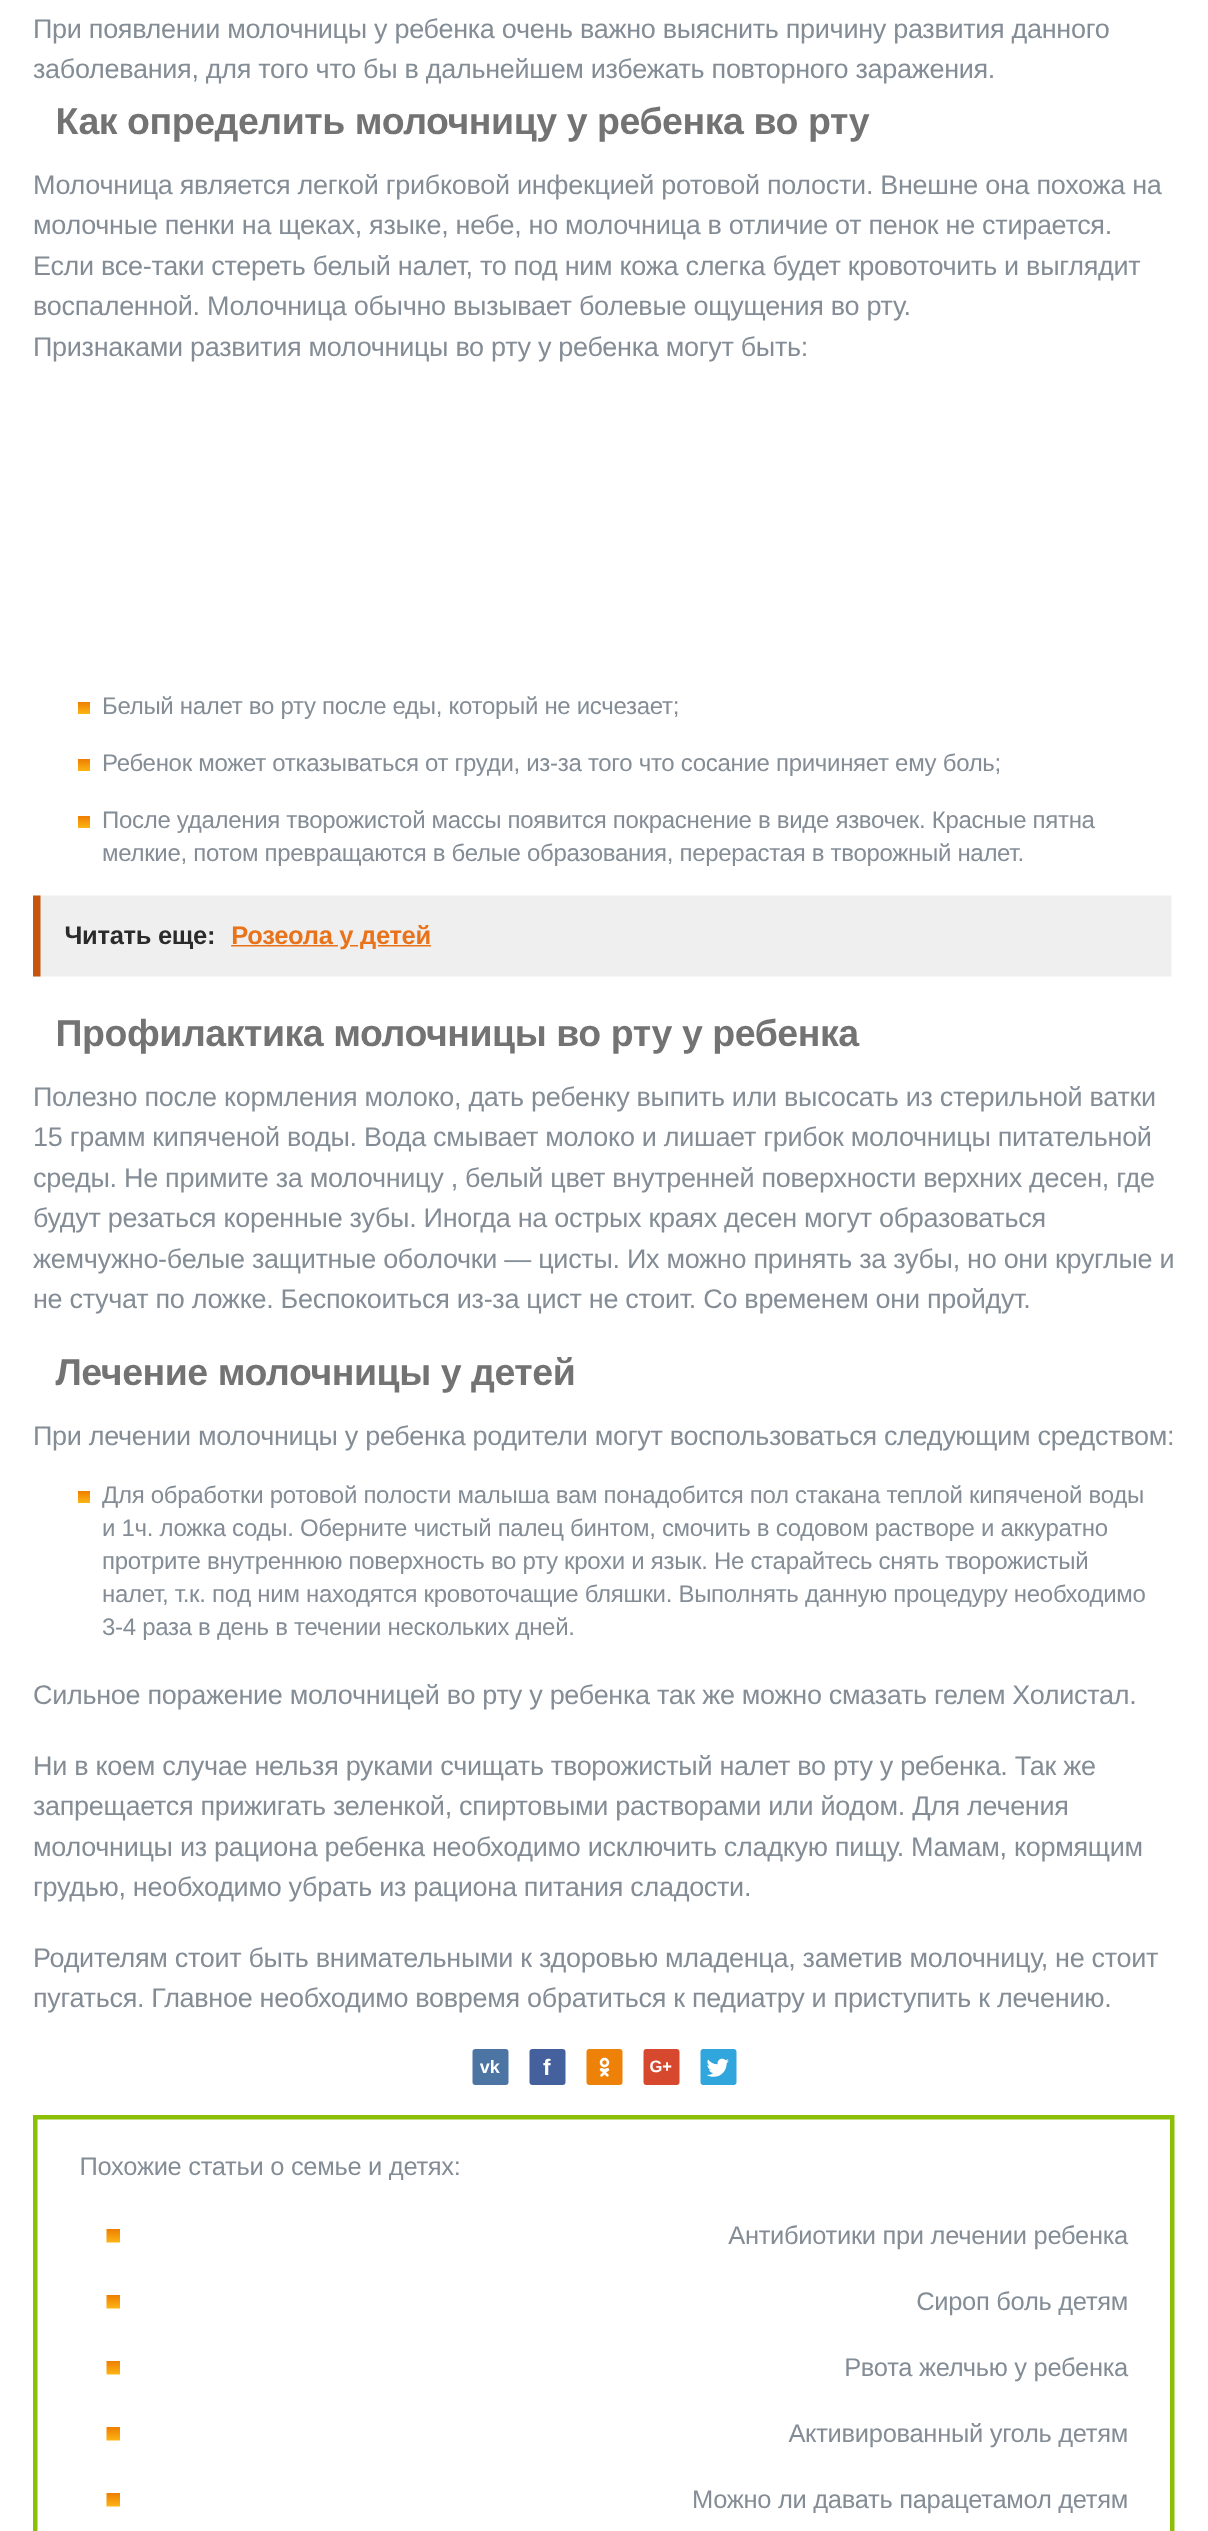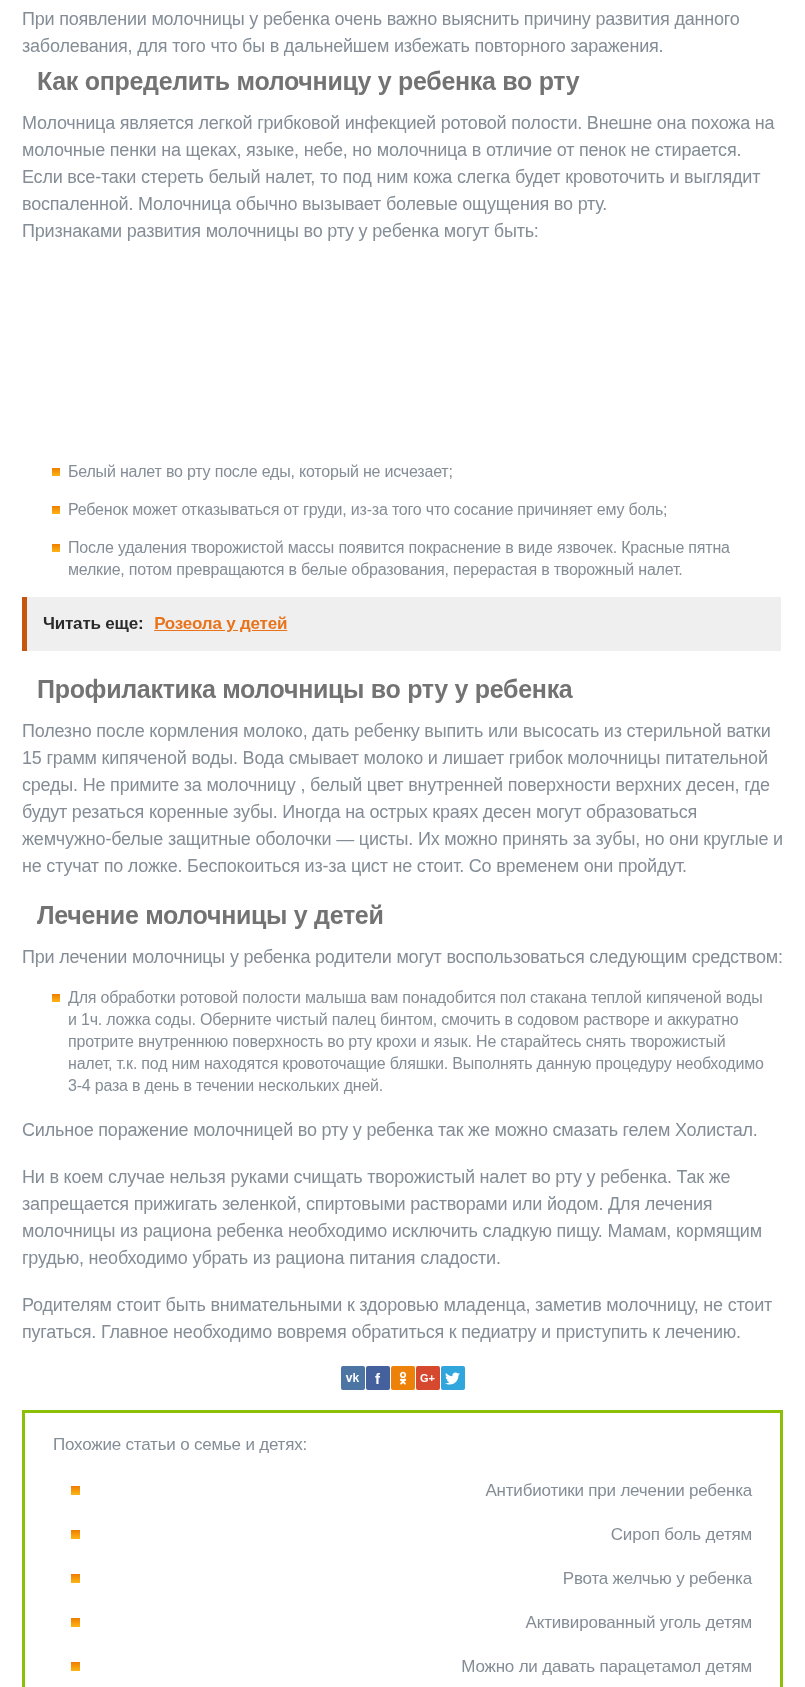--- a/index.html
+++ b/index.html
@@ -73,21 +73,21 @@
     text-decoration: underline;
     letter-spacing: -0.2px;
     margin-left: 6px;
     cursor: pointer;
   }
 
   .share-row {
     display: flex;
     justify-content: center;
     align-items: center;
-    gap: 1px;
+    gap: 14px;
     margin: 18px 0 20px 0;
   }
   .share-btn {
     width: 24px;
     height: 24px;
     border-radius: 2px;
     color: #ffffff;
     display: flex;
     align-items: center;
     justify-content: center;

